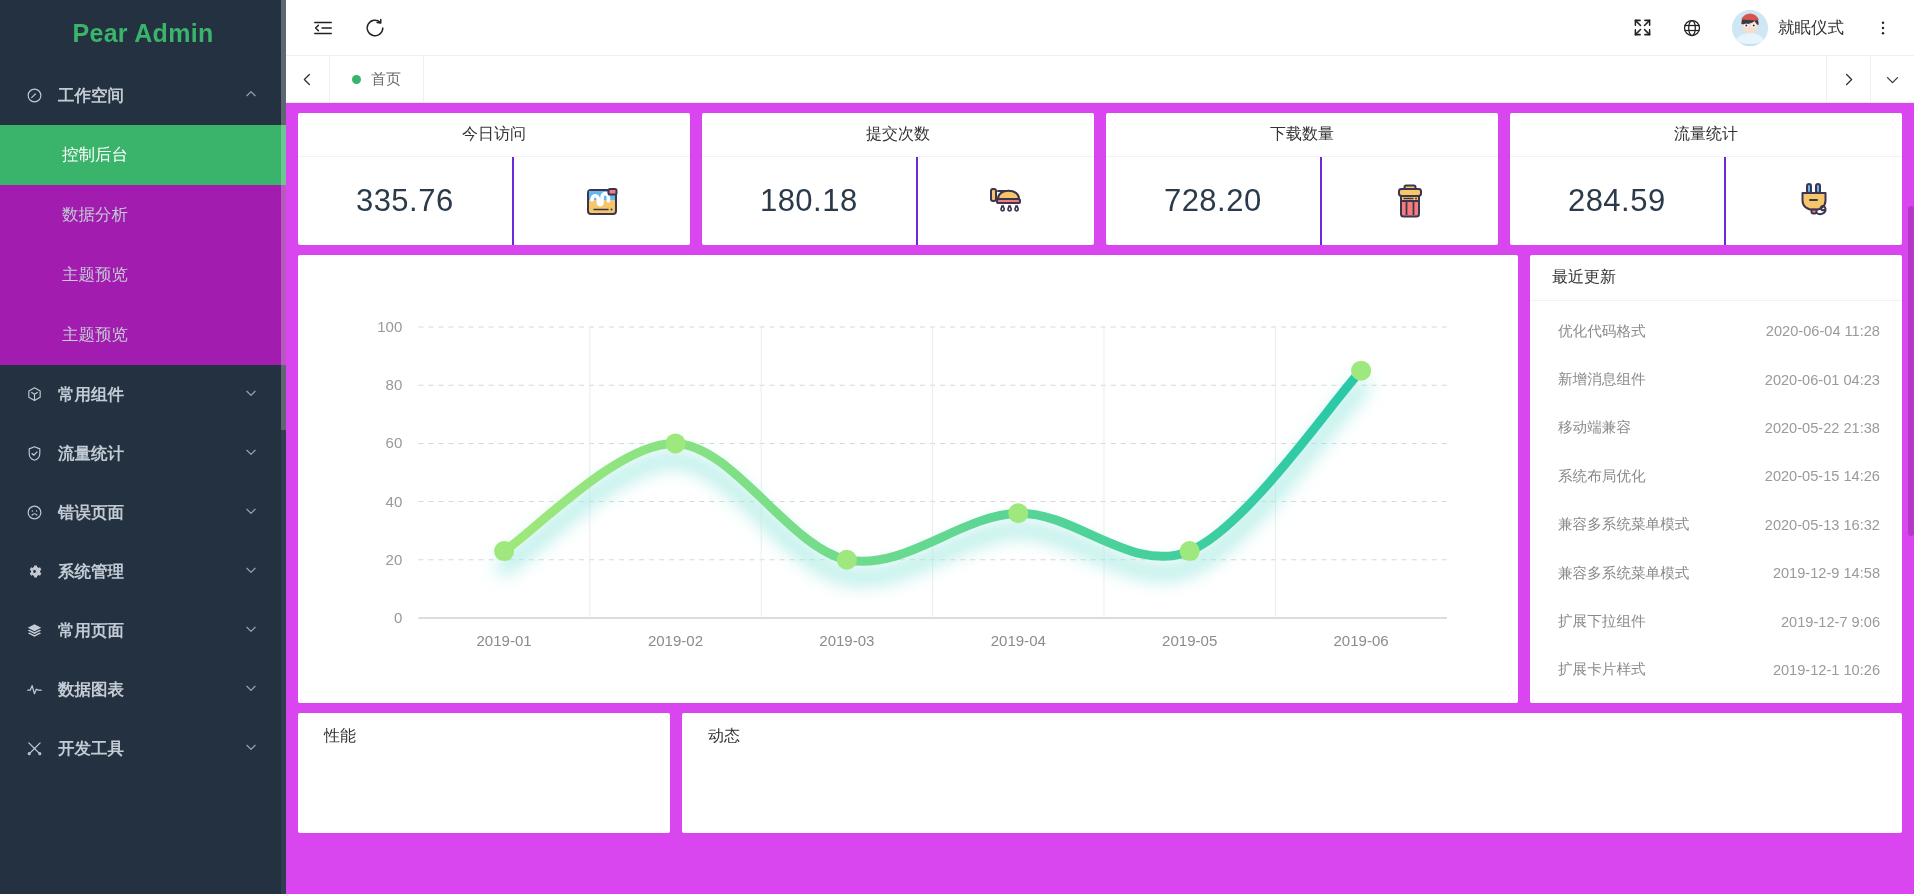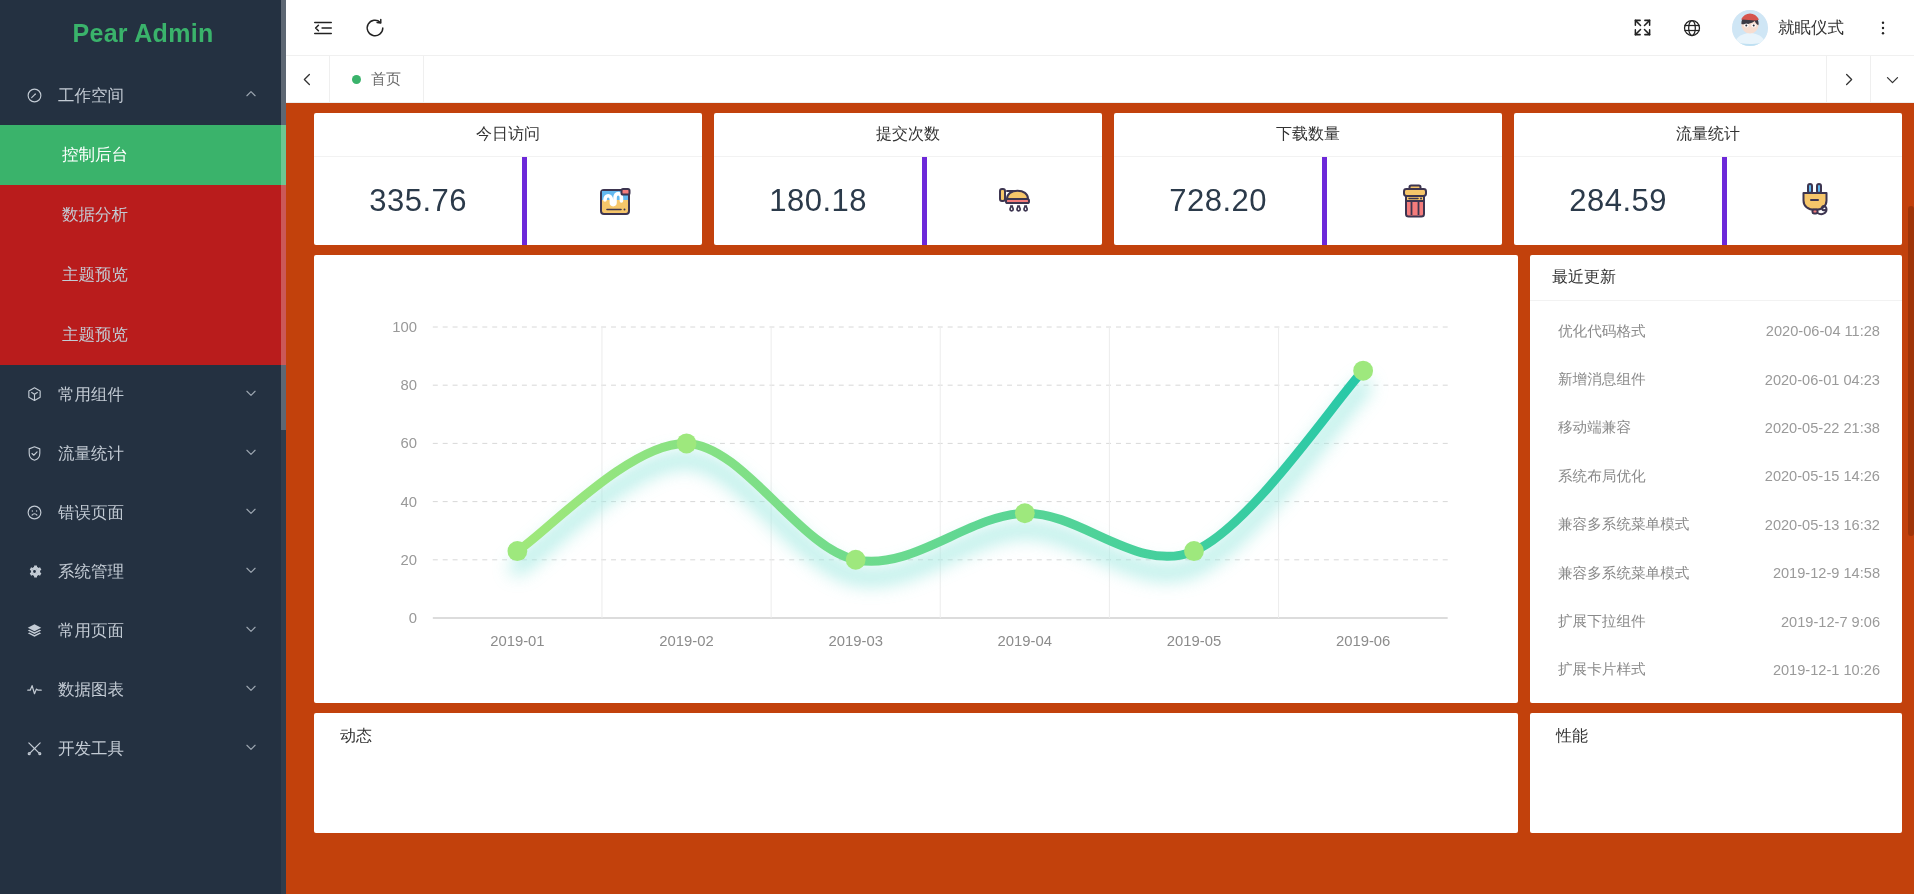--- a/index.html
+++ b/index.html
@@ -26,25 +26,26 @@
     font-size: 25px; font-weight: 700;
     letter-spacing: .3px;
   }
   .menu { padding-top: 0; }
   .menu-group-title {
     height: 59px;
     display: flex; align-items: center;
     padding: 0 26px 0 26px;
     color: #c3cbd4; font-size: 16.5px;
     cursor: pointer;
+    font-weight: bold;
   }
   .menu-group-title .mi { width: 28px; flex: 0 0 28px; display:flex; align-items:center; }
   .menu-group-title .mtext { flex: 1; padding-left: 4px; }
   .menu-group-title .arrow { width: 16px; flex: 0 0 16px; opacity: .75; }
-  .submenu { background: #b91c1c; }
+  .submenu { background: #a21caf; }
   .submenu-item {
     height: 60px;
     display: flex; align-items: center;
     padding-left: 62px;
     color: #c3cbd4; font-size: 16.5px;
     cursor: pointer;
   }
   .submenu-item.active {
     background: #3ab36b;
     color: #ffffff;
@@ -100,40 +101,40 @@
     padding: 0 22px;
     font-size: 15px; color: #6a6a6a;
     border-right: 1px solid #efefef;
     cursor: pointer;
     font-family: Liberation Serif, serif;
   }
   .tab .dot { width: 9px; height: 9px; border-radius: 50%; background: #3ab36b; display:block; }
 
   .content {
     flex: 1; min-height: 0;
-    background: #c2410c;
-    padding: 10px 12px 0 28px;
+    background: #d946ef;
+    padding: 10px 12px 0 12px;
     overflow: hidden;
     position: relative;
   }
   .card { background: #fff; border-radius: 2px; }
 
   
   .stats { display: flex; gap: 12px; }
   .stat { flex: 1; min-width: 0; }
   .stat-hd {
     height: 44px; display: flex; align-items: center; justify-content: center;
     font-size: 16px; color: #333;
     border-bottom: 1px solid #f2f2f2;
   }
   .stat-bd { height: 88px; display: flex; align-items: stretch; }
   .stat-num {
     flex: 1; display: flex; align-items: center; justify-content: center;
     font-size: 31px; color: #2b3a4a; letter-spacing: .5px;
-    border-right: 5px solid #6d28d9;
+    border-right: 2px solid #6d28d9;
   }
   .stat-ic { width: 45%; display: flex; align-items: center; justify-content: center; }
 
   .mid { display: flex; gap: 12px; margin-top: 10px; }
   .chart-card { flex: 1; min-width: 0; height: 448px; position: relative; }
   .side-card { width: 372px; flex: 0 0 372px; height: 448px; }
   .side-hd {
     height: 46px; display: flex; align-items: center;
     padding: 0 22px; font-size: 16px; color: #333;
     border-bottom: 1px solid #f2f2f2;
@@ -547,26 +548,26 @@
               <div class="upd">
                 <span class="t">扩展卡片样式</span>
                 <span class="d">2019-12-1 10:26</span>
               </div>
             </div>
         </div>
 
       </div>
 
       <div class="bottom">
+        <div class="card b-right">
+          <div class="b-hd">性能</div>
+        </div>
         <div class="card b-left">
           <div class="b-hd">动态</div>
         </div>
-        <div class="card b-right">
-          <div class="b-hd">性能</div>
-        </div>
       </div>
 
       <div class="page-scroll">
           <i></i>
         </div>
     </div>
 
   </div>
 </div>
 

